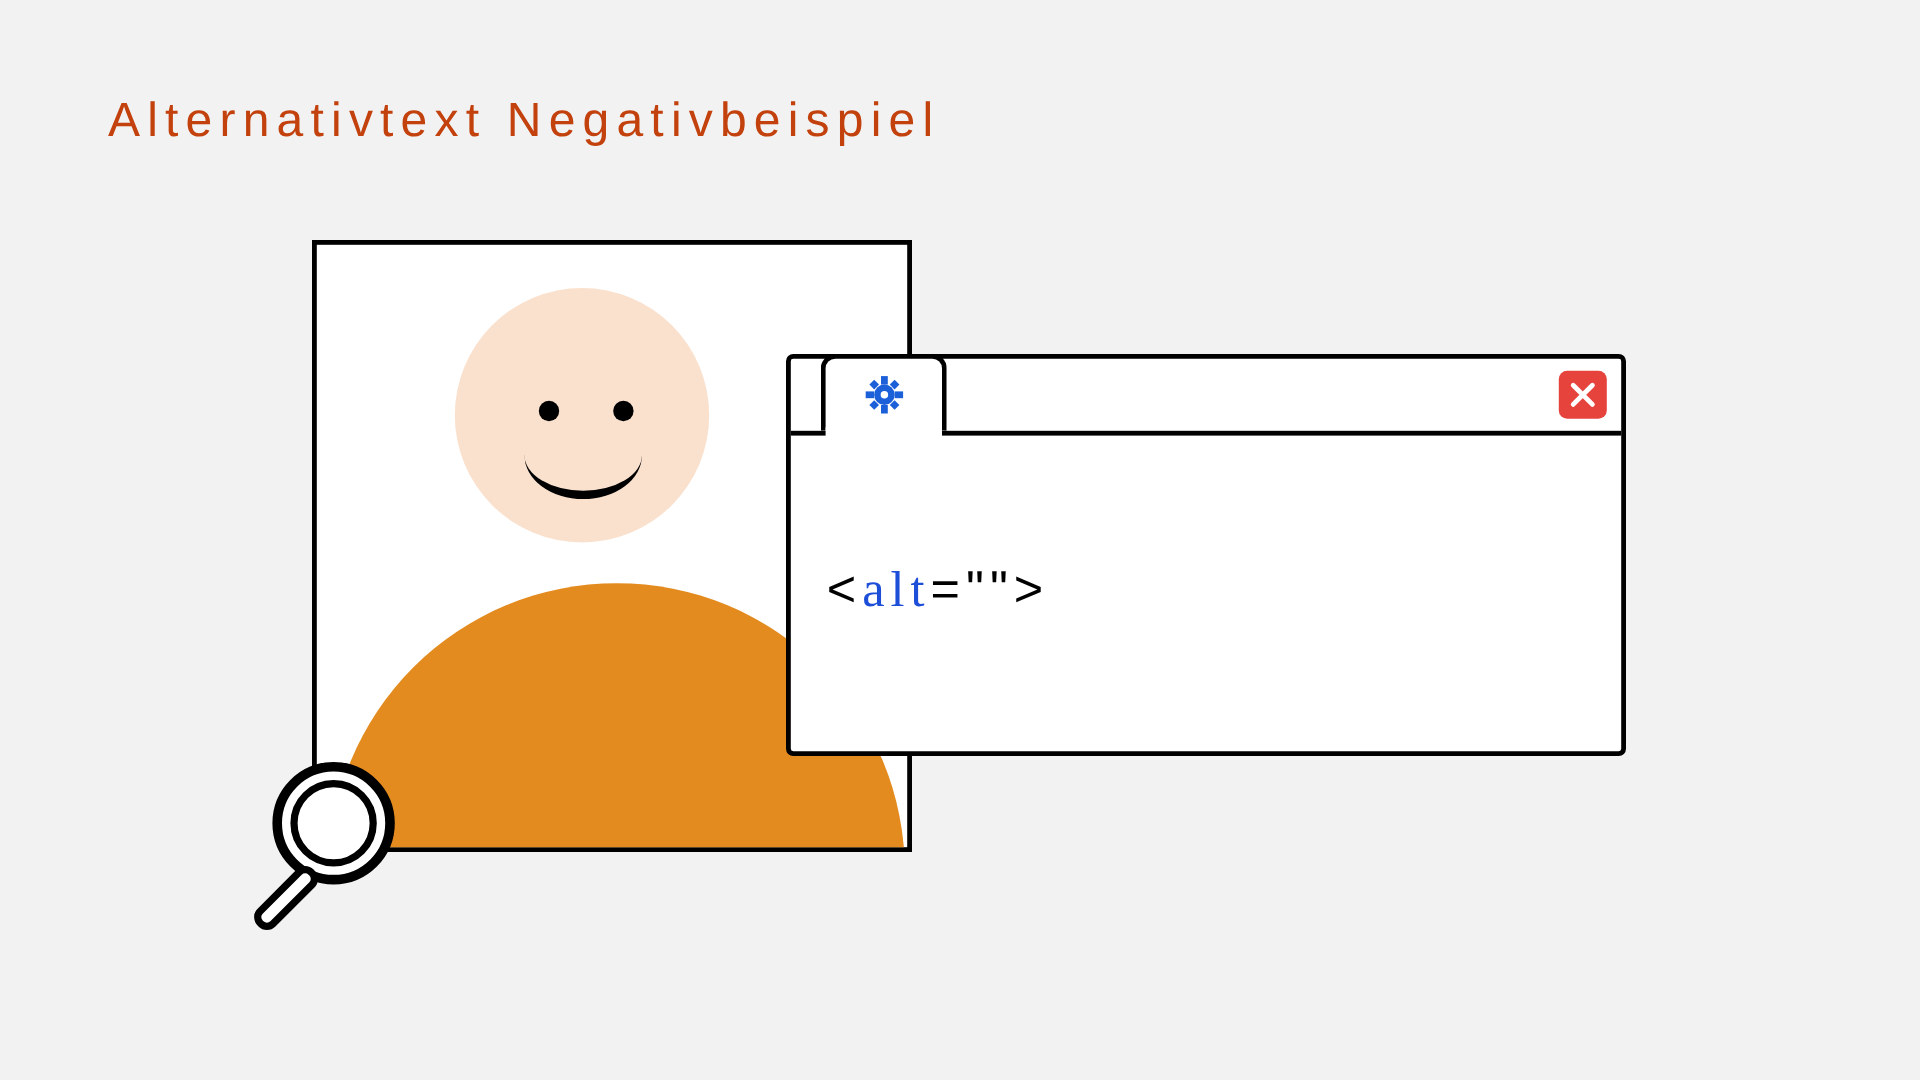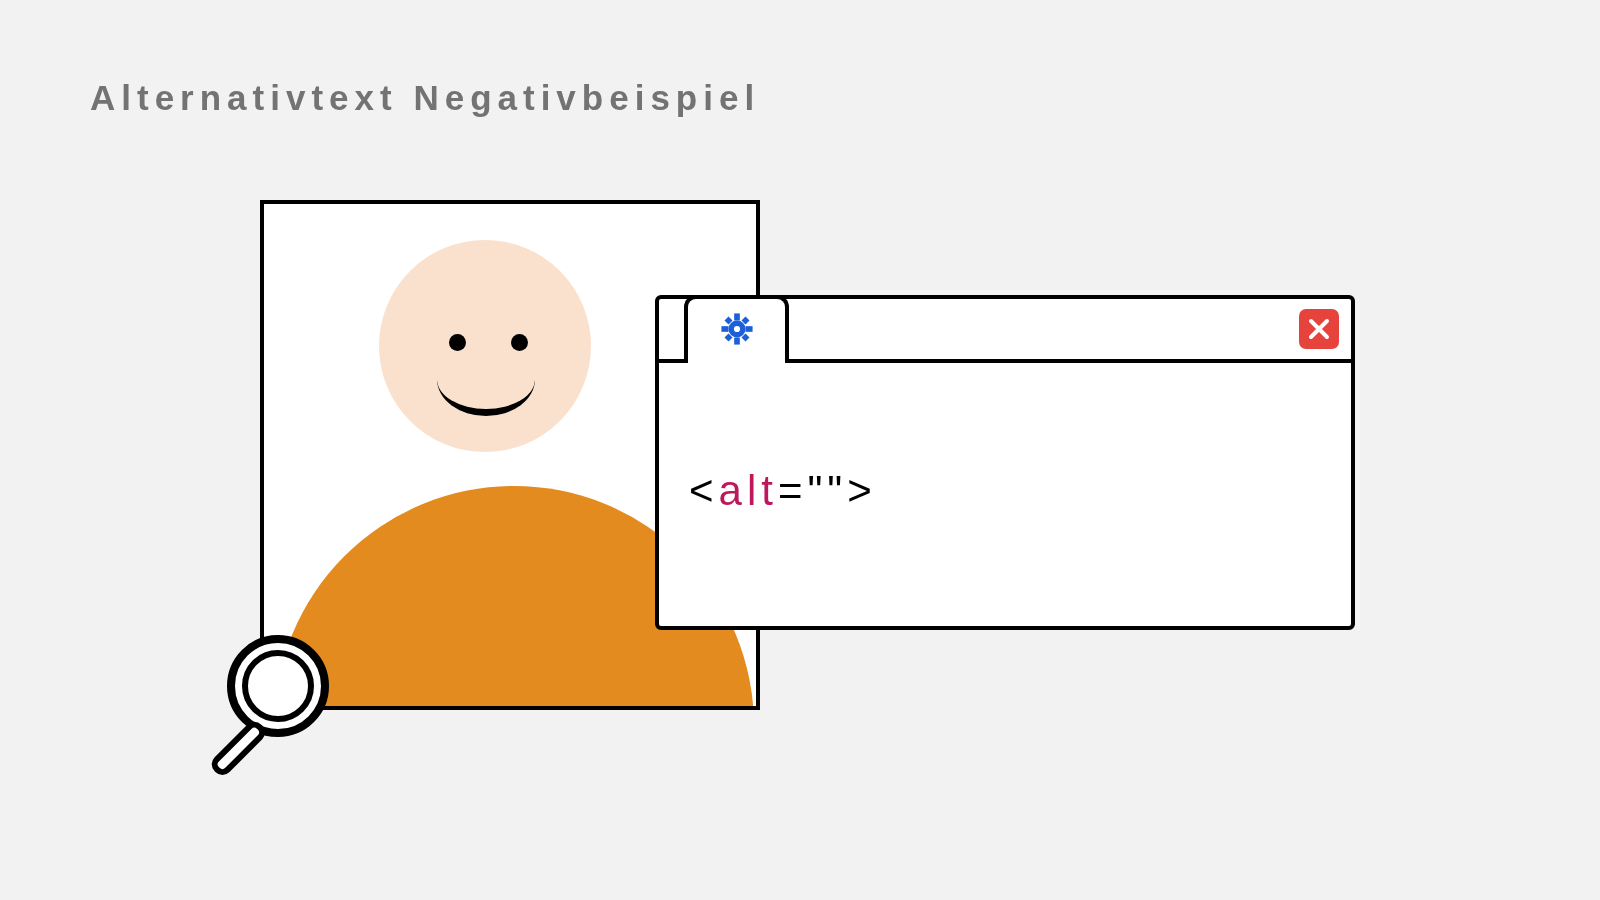--- a/index.html
+++ b/index.html
@@ -8,24 +8,24 @@
     height: 900px;
     background: #f2f2f2;
     font-family: "Segoe UI", "Helvetica Neue", Arial, sans-serif;
     position: relative;
     overflow: hidden;
   }
   .title {
     position: absolute;
     top: 78px;
     left: 90px;
-    font-size: 35px;
-    font-weight: 700;
+    font-size: 40px;
+    font-weight: 400;
     letter-spacing: 6px;
-    color: #737373;
+    color: #c2410c;
   }
   .stage {
     position: absolute;
     top: 200px;
     left: 260px;
     width: 1100px;
     height: 640px;
   }
   .photo-frame {
     position: absolute;
@@ -140,21 +140,21 @@
   .close-btn svg { display:block; }
   .code {
     position: absolute;
     top: 168px;
     left: 30px;
     font-size: 42px;
     letter-spacing: 5px;
     color: #000;
     font-family: "Segoe UI", Arial, sans-serif;
   }
-  .code .attr { color: #be185d; }
+  .code .attr { color: #1d4ed8; font-family: Liberation Serif, serif; }
 </style>
 </head>
 <body>
 
 <div class="title">Alternativtext Negativbeispiel</div>
 
 <div class="stage">
 
   <div class="photo-frame">
     <div class="body"></div>

